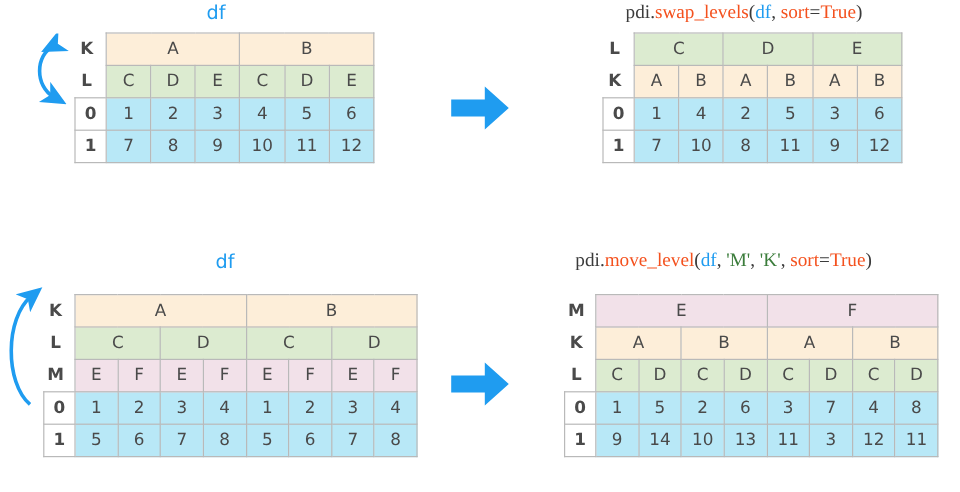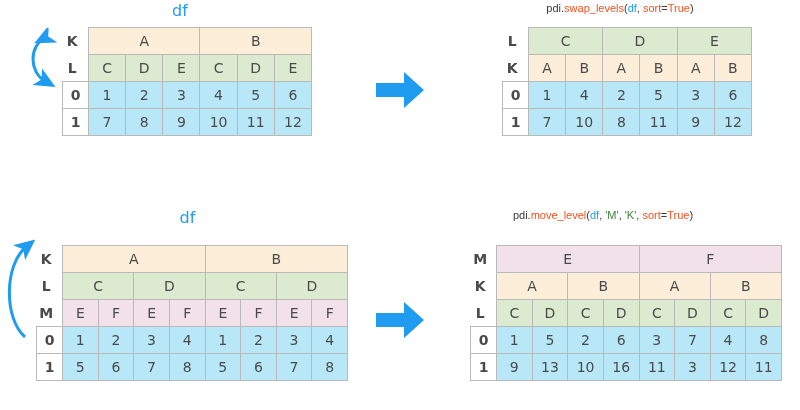--- a/index.html
+++ b/index.html
@@ -8,22 +8,22 @@
     background:#ffffff;
     font-family:"DejaVu Sans", sans-serif;
     position:relative;
     overflow:hidden;
     -webkit-font-smoothing:antialiased;
   }
   .panel{position:absolute;}
 
   
   .caption{
-    font-family:Liberation Sans, sans-serif;
-    font-size:11px;
+    font-family:Liberation Serif, serif;
+    font-size:16px;
     white-space:pre;
     line-height:1;
     color:#3b3b3b;
   }
   .caption.plain{font-family:"DejaVu Sans", sans-serif;color:#1f9cf0;font-size:16px;}
   .tok-mod{color:#3b3b3b;}
   .tok-fn{color:#f4511e;}
   .tok-var{color:#1f9cf0;}
   .tok-str{color:#3c7d3c;}
   .tok-kw{color:#f4511e;}
@@ -324,23 +324,23 @@
           <td class="val">2</td>
           <td class="val">6</td>
           <td class="val">3</td>
           <td class="val">7</td>
           <td class="val">4</td>
           <td class="val">8</td>
         </tr>
         <tr>
           <td class="idx">1</td>
           <td class="val">9</td>
+          <td class="val">14</td>
+          <td class="val">10</td>
           <td class="val">13</td>
-          <td class="val">10</td>
-          <td class="val">16</td>
           <td class="val">11</td>
           <td class="val">3</td>
           <td class="val">12</td>
           <td class="val">11</td>
         </tr>
       </tbody>
   </table>
 </div>
 
 </body></html>

